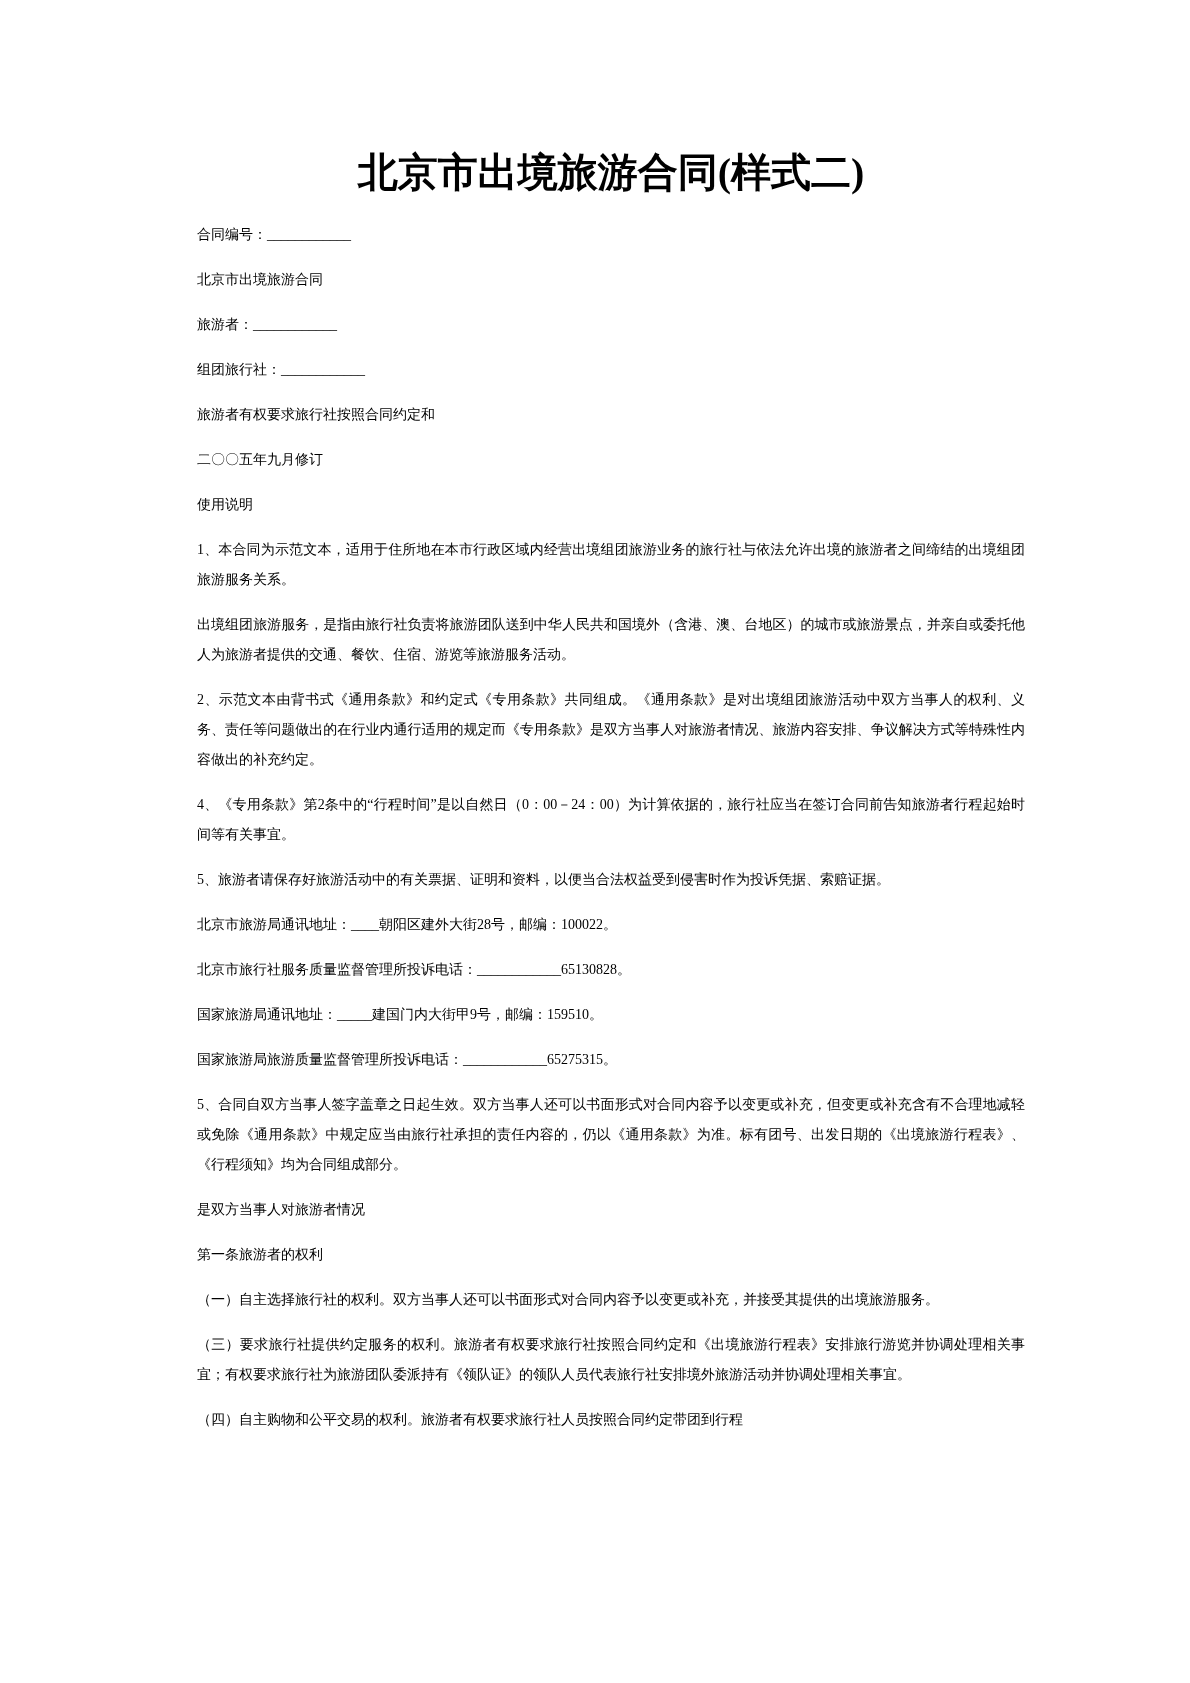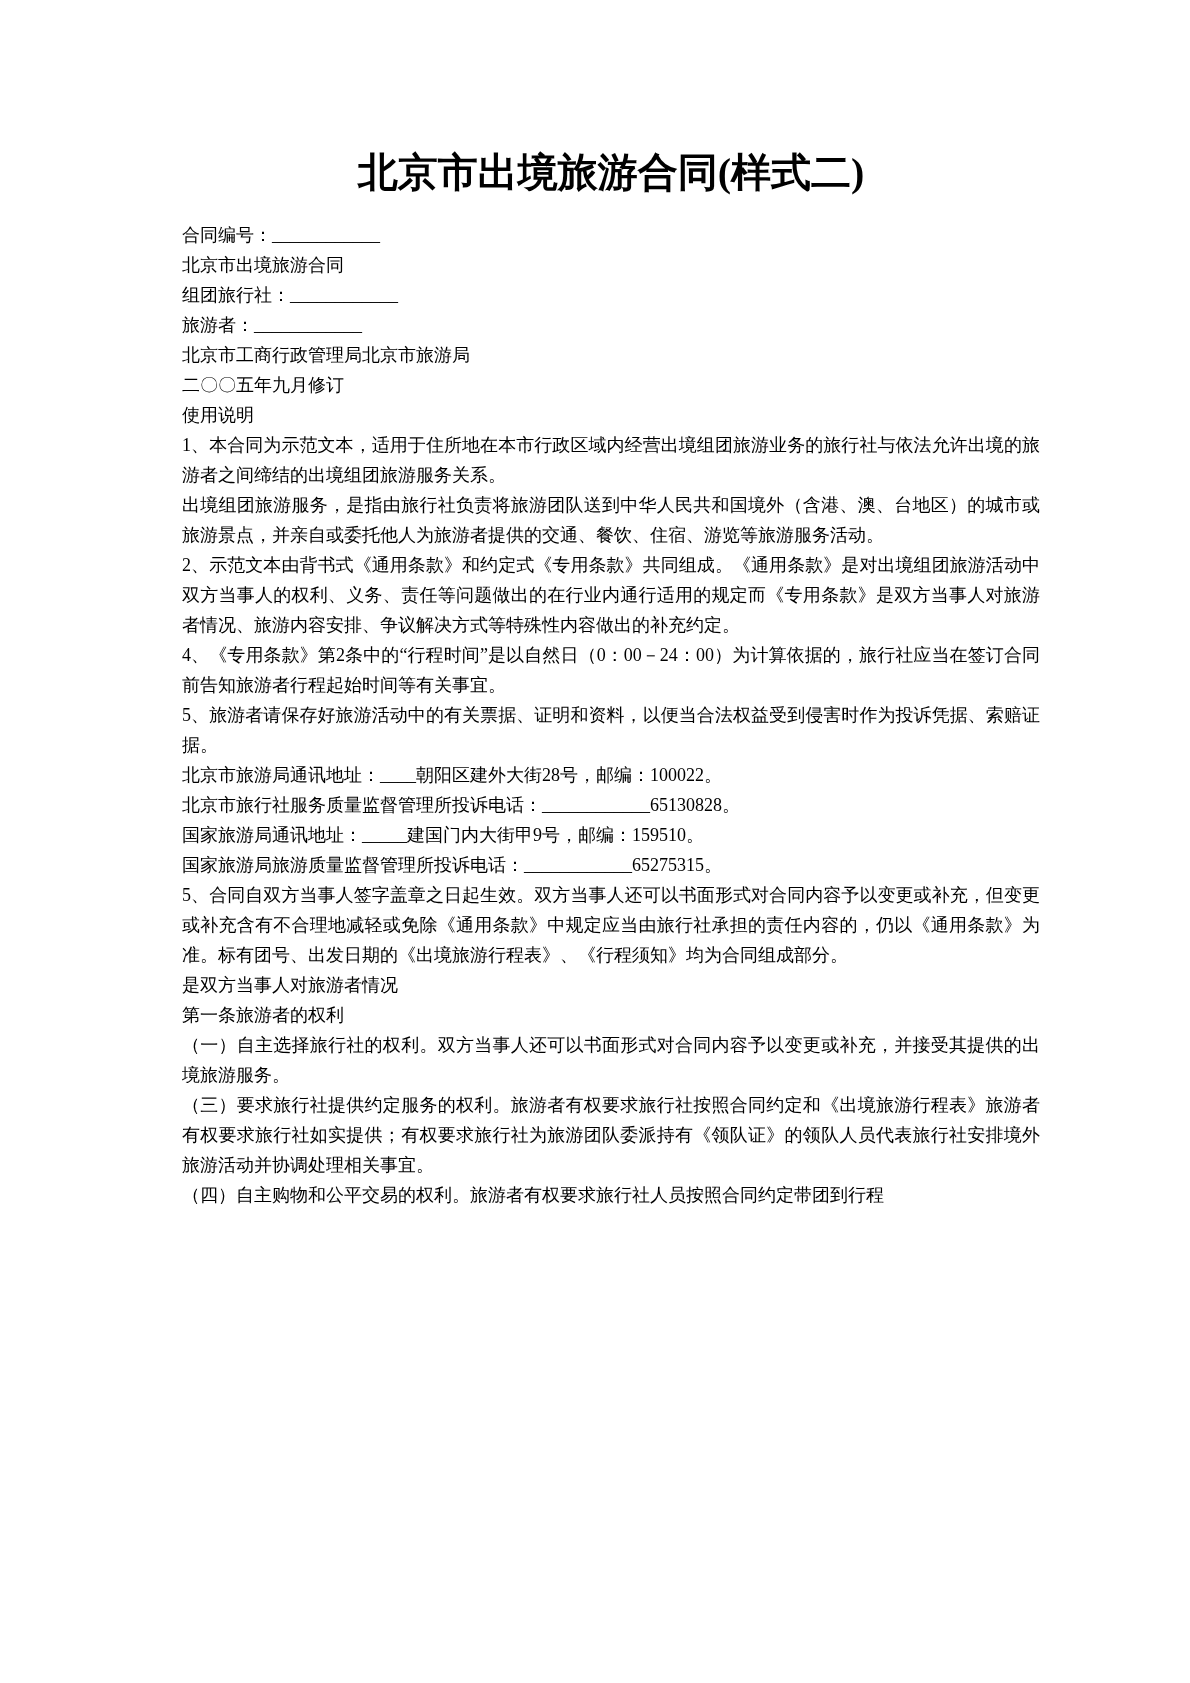--- a/index.html
+++ b/index.html
@@ -24,53 +24,53 @@
   }
   .doc-title {
     margin: 0 0 24px 0;
     font-size: 40px;
     line-height: 46px;
     font-weight: bold;
     text-align: center;
     white-space: nowrap;
   }
   .doc-body p {
-    margin: 0;
+    margin: 15px;
     padding: 0;
-    font-size: 18px;
+    font-size: 14px;
     line-height: 30px;
     text-align: justify;
     word-break: break-all;
     overflow-wrap: break-word;
   }
 </style>
 </head>
 <body>
 
 <div class="page">
   <div class="content">
     <h1 class="doc-title">北京市出境旅游合同(样式二)</h1>
     <div class="doc-body">
         <p>合同编号：____________</p>
         <p>北京市出境旅游合同</p>
+        <p>旅游者：____________</p>
         <p>组团旅行社：____________</p>
-        <p>旅游者：____________</p>
-        <p>北京市工商行政管理局北京市旅游局</p>
+        <p>旅游者有权要求旅行社按照合同约定和</p>
         <p>二〇〇五年九月修订</p>
         <p>使用说明</p>
         <p>1、本合同为示范文本，适用于住所地在本市行政区域内经营出境组团旅游业务的旅行社与依法允许出境的旅游者之间缔结的出境组团旅游服务关系。</p>
         <p>出境组团旅游服务，是指由旅行社负责将旅游团队送到中华人民共和国境外（含港、澳、台地区）的城市或旅游景点，并亲自或委托他人为旅游者提供的交通、餐饮、住宿、游览等旅游服务活动。</p>
         <p>2、示范文本由背书式《通用条款》和约定式《专用条款》共同组成。《通用条款》是对出境组团旅游活动中双方当事人的权利、义务、责任等问题做出的在行业内通行适用的规定而《专用条款》是双方当事人对旅游者情况、旅游内容安排、争议解决方式等特殊性内容做出的补充约定。</p>
         <p>4、《专用条款》第2条中的“行程时间”是以自然日（0：00－24：00）为计算依据的，旅行社应当在签订合同前告知旅游者行程起始时间等有关事宜。</p>
         <p>5、旅游者请保存好旅游活动中的有关票据、证明和资料，以便当合法权益受到侵害时作为投诉凭据、索赔证据。</p>
         <p>北京市旅游局通讯地址：____朝阳区建外大街28号，邮编：100022。</p>
         <p>北京市旅行社服务质量监督管理所投诉电话：____________65130828。</p>
         <p>国家旅游局通讯地址：_____建国门内大街甲9号，邮编：159510。</p>
         <p>国家旅游局旅游质量监督管理所投诉电话：____________65275315。</p>
         <p>5、合同自双方当事人签字盖章之日起生效。双方当事人还可以书面形式对合同内容予以变更或补充，但变更或补充含有不合理地减轻或免除《通用条款》中规定应当由旅行社承担的责任内容的，仍以《通用条款》为准。标有团号、出发日期的《出境旅游行程表》、《行程须知》均为合同组成部分。</p>
         <p>是双方当事人对旅游者情况</p>
         <p>第一条旅游者的权利</p>
         <p>（一）自主选择旅行社的权利。双方当事人还可以书面形式对合同内容予以变更或补充，并接受其提供的出境旅游服务。</p>
-        <p>（三）要求旅行社提供约定服务的权利。旅游者有权要求旅行社按照合同约定和《出境旅游行程表》旅游者有权要求旅行社如实提供；有权要求旅行社为旅游团队委派持有《领队证》的领队人员代表旅行社安排境外旅游活动并协调处理相关事宜。</p>
+        <p>（三）要求旅行社提供约定服务的权利。旅游者有权要求旅行社按照合同约定和《出境旅游行程表》安排旅行游览并协调处理相关事宜；有权要求旅行社为旅游团队委派持有《领队证》的领队人员代表旅行社安排境外旅游活动并协调处理相关事宜。</p>
         <p>（四）自主购物和公平交易的权利。旅游者有权要求旅行社人员按照合同约定带团到行程</p>
       </div>
   </div>
 </div>
 
 </body></html>

